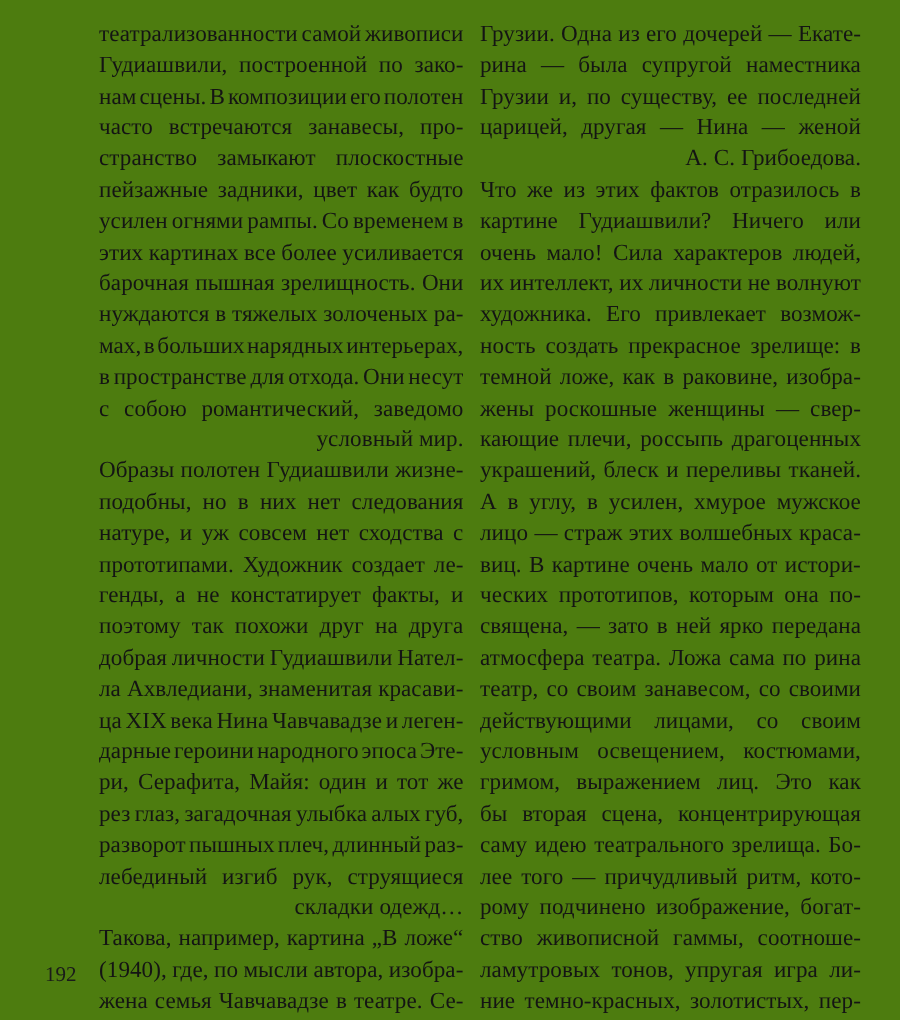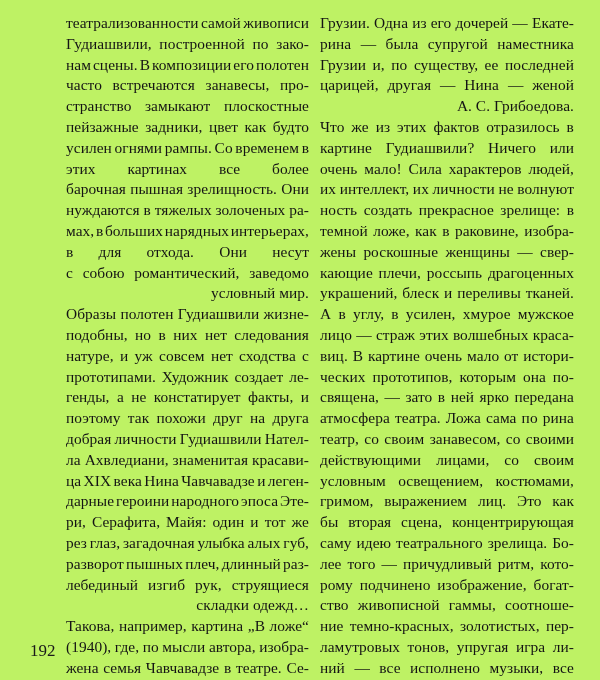--- a/index.html
+++ b/index.html
@@ -16,21 +16,21 @@
     color: #141414;
     position: relative;
   }
 
   .page {
     position: absolute;
     left: 0;
     top: 0;
     width: 600px;
     height: 680px;
-    background: #bef264;
+    background: #4d7c0f;
   }
 
   .columns {
     position: absolute;
     left: 0;
     top: 0;
     width: 600px;
   }
 
   .column {
@@ -62,21 +62,21 @@
   }
 
   .line > span {
     display: inline-block;
   }
 
   .page-number {
     position: absolute;
     left: 30px;
     top: 643px;
-    font-size: 17px;
+    font-size: 14px;
     line-height: 16px;
     font-family: "Liberation Serif", "DejaVu Serif", serif;
     color: #1a1a1a;
   }
 </style>
 </head>
 <body>
 
 <div class="page">
 
@@ -127,20 +127,21 @@
             <span>рампы.</span>
             <span>Со</span>
             <span>временем</span>
             <span>в</span>
           </div>
           <div class="line">
             <span>этих</span>
             <span>картинах</span>
             <span>все</span>
             <span>более</span>
+            <span>усиливается</span>
           </div>
           <div class="line">
             <span>барочная</span>
             <span>пышная</span>
             <span>зрелищность.</span>
             <span>Они</span>
           </div>
           <div class="line">
             <span>нуждаются</span>
             <span>в</span>
@@ -150,20 +151,21 @@
           </div>
           <div class="line">
             <span>мах,</span>
             <span>в</span>
             <span>больших</span>
             <span>нарядных</span>
             <span>интерьерах,</span>
           </div>
           <div class="line">
             <span>в</span>
+            <span>пространстве</span>
             <span>для</span>
             <span>отхода.</span>
             <span>Они</span>
             <span>несут</span>
           </div>
           <div class="line">
             <span>с</span>
             <span>собою</span>
             <span>романтический,</span>
             <span>заведомо</span>
@@ -371,20 +373,26 @@
           </div>
           <div class="line">
             <span>их</span>
             <span>интеллект,</span>
             <span>их</span>
             <span>личности</span>
             <span>не</span>
             <span>волнуют</span>
           </div>
           <div class="line">
+            <span>художника.</span>
+            <span>Его</span>
+            <span>привлекает</span>
+            <span>возмож-</span>
+          </div>
+          <div class="line">
             <span>ность</span>
             <span>создать</span>
             <span>прекрасное</span>
             <span>зрелище:</span>
             <span>в</span>
           </div>
           <div class="line">
             <span>темной</span>
             <span>ложе,</span>
             <span>как</span>
@@ -515,33 +523,33 @@
             <span>изображение,</span>
             <span>богат-</span>
           </div>
           <div class="line">
             <span>ство</span>
             <span>живописной</span>
             <span>гаммы,</span>
             <span>соотноше-</span>
           </div>
           <div class="line">
-            <span>ние</span>
-            <span>темно-красных,</span>
-            <span>золотистых,</span>
-            <span>пер-</span>
-          </div>
-          <div class="line">
             <span>ламутровых</span>
             <span>тонов,</span>
             <span>упругая</span>
             <span>игра</span>
             <span>ли-</span>
           </div>
           <div class="line">
+            <span>ние</span>
+            <span>темно-красных,</span>
+            <span>золотистых,</span>
+            <span>пер-</span>
+          </div>
+          <div class="line">
             <span>ний</span>
             <span>—</span>
             <span>все</span>
             <span>исполнено</span>
             <span>музыки,</span>
             <span>все</span>
           </div>
         </div>
       </div>
 

